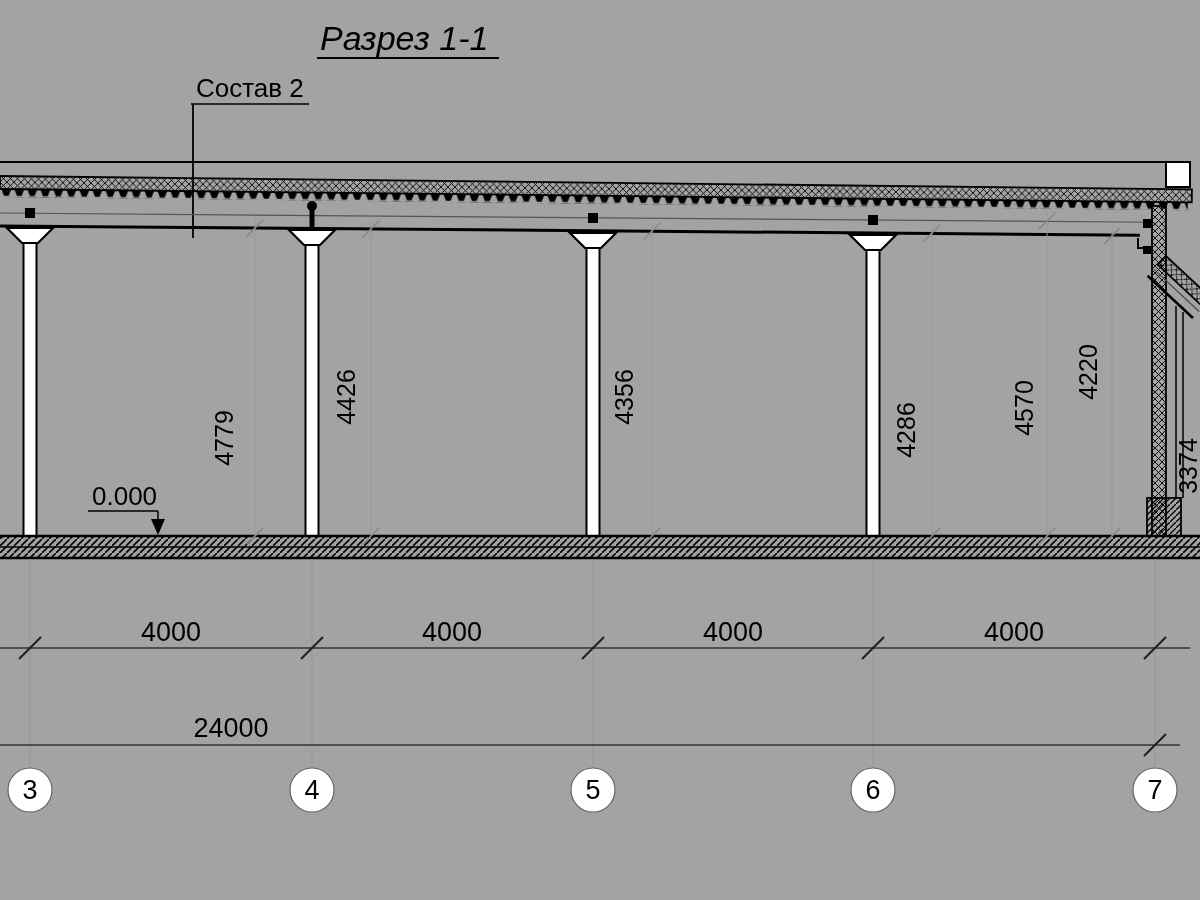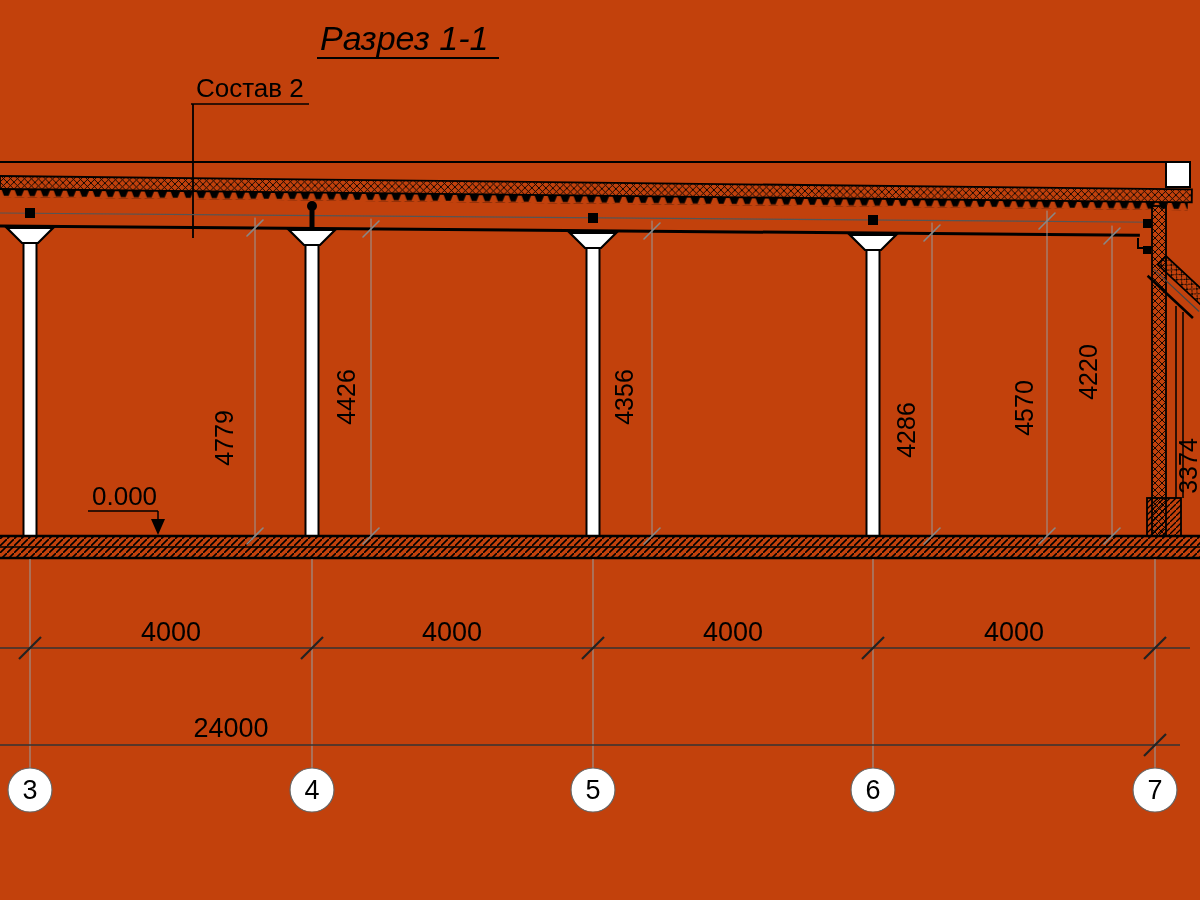--- a/index.html
+++ b/index.html
@@ -1,16 +1,16 @@
 <!DOCTYPE html>
 <html><head>
 <meta charset="utf-8">
 <style>
   html,body{margin:0;padding:0;background:#ffffff;width:1200px;height:900px;overflow:hidden;}
-  .page{position:relative;width:1200px;height:900px;background:#c2410c;
+  .page{position:relative;width:1200px;height:900px;background:#a3a3a3;
         font-family:"Liberation Sans", sans-serif;}
   svg text{font-family:"Liberation Sans", sans-serif;fill:#000;}
   .title-text{font-size:34px;font-style:italic;}
   .callout-text{font-size:26px;}
   .level-text{font-size:26px;}
   .dim-text{font-size:27px;}
   .hdim-text{font-size:25px;}
   .axis-text{font-size:27px;}
 </style>
 </head>

